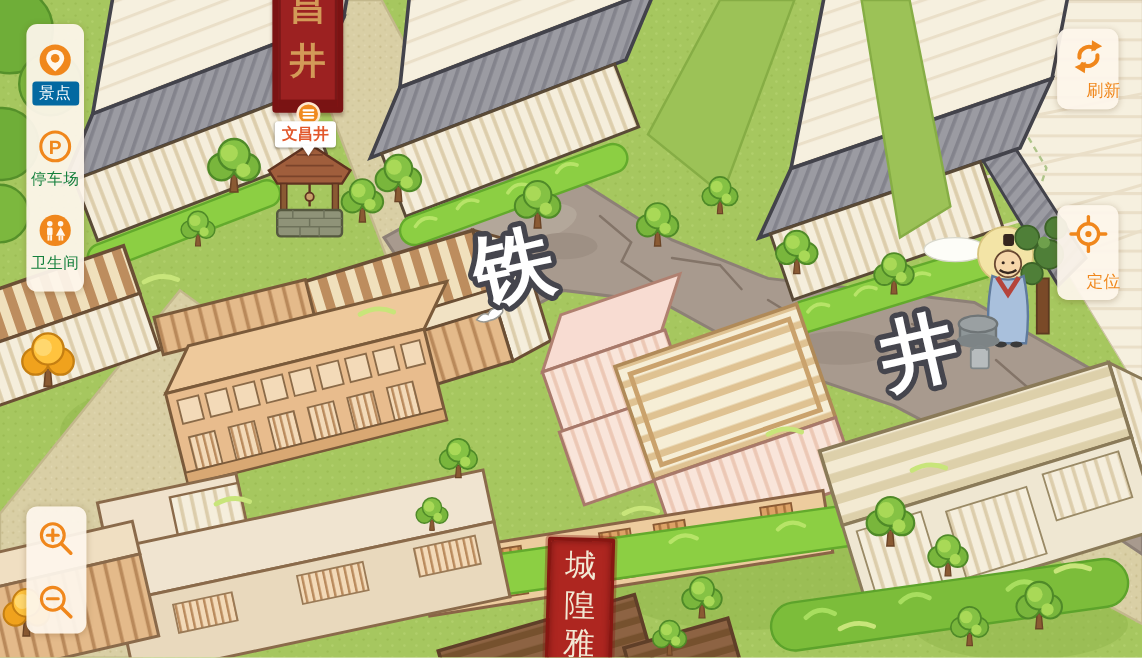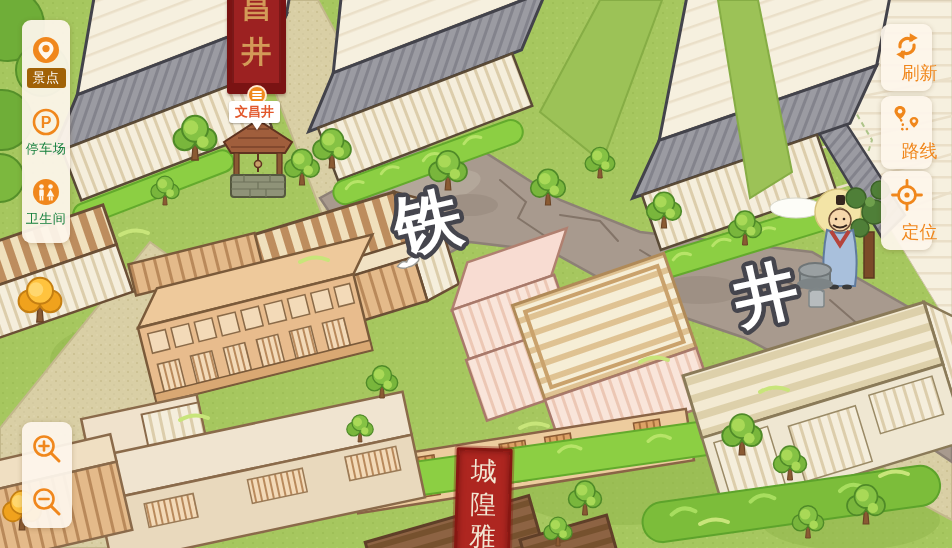--- a/index.html
+++ b/index.html
@@ -7,27 +7,27 @@
          font-family:"Liberation Sans","DejaVu Sans",sans-serif;background:#a6c75f;}
   #map-svg{position:absolute;left:0;top:0;z-index:0;}
 
   
   .panel{position:absolute;background:rgba(253,245,235,.94);border-radius:9px;
          box-shadow:0 1px 5px rgba(90,60,20,.25);z-index:30;}
   #left-panel{left:22px;top:20px;width:48px;height:223px;display:flex;flex-direction:column;
               justify-content:space-around;align-items:center;padding:6px 0;box-sizing:border-box;}
   .side-item{display:flex;flex-direction:column;align-items:center;gap:3px;cursor:pointer;}
   .side-item .lbl{font-size:13px;color:#15803d;white-space:nowrap;letter-spacing:.5px;}
-  .side-item .lbl.active{background:#a16207;color:#fff;border-radius:3px;padding:1px 6px;}
+  .side-item .lbl.active{background:#0369a1;color:#fff;border-radius:3px;padding:1px 6px;}
 
   .tool-btn{position:absolute;left:881px;width:51px;background:rgba(253,245,235,.94);
             border-radius:9px;box-shadow:0 1px 5px rgba(90,60,20,.25);z-index:30;
             display:flex;flex-direction:column;align-items:center;justify-content:space-between;
             padding:7px 0 6px;box-sizing:border-box;cursor:pointer;}
-  .tool-btn .lbl{font-size:18px;color:#f0871c;white-space:nowrap;margin-left:26px;}
+  .tool-btn .lbl{font-size:14px;color:#f0871c;white-space:nowrap;margin-left:26px;}
   #btn-refresh{top:24px;height:67px;}
   #btn-route{top:96px;height:73px;}
   #btn-locate{top:171px;height:79px;}
 
   #zoom-panel{left:22px;top:422px;width:50px;height:106px;display:flex;flex-direction:column;
               justify-content:space-around;align-items:center;}
   .zoom-btn{width:36px;height:36px;display:flex;align-items:center;justify-content:center;cursor:pointer;}
 
   
   .vtext{word-break:break-all;line-break:anywhere;text-align:center;margin:0 auto;}
@@ -460,30 +460,20 @@
 
 <div id="btn-refresh" class="tool-btn">
   <svg width="32" height="32" viewBox="0 0 32 32">
     <path d="M8.5,17 A8,8 0 0 1 21,9.5" stroke="#f0871c" stroke-width="3.4" fill="none" stroke-linecap="round"></path>
     <polygon points="19,2.5 27.5,7.5 18.5,12" fill="#f0871c"></polygon>
     <path d="M23.5,15 A8,8 0 0 1 11,22.5" stroke="#f0871c" stroke-width="3.4" fill="none" stroke-linecap="round"></path>
     <polygon points="13,30 4.5,24.8 13.8,20.5" fill="#f0871c"></polygon>
   </svg>
   <span class="lbl">刷新</span>
 </div>
-<div id="btn-route" class="tool-btn">
-  <svg width="34" height="34" viewBox="0 0 34 34">
-    <path d="M10,3 C6.7,3 4.5,5.4 4.5,8.2 C4.5,11.8 10,16.5 10,16.5 C10,16.5 15.5,11.8 15.5,8.2 C15.5,5.4 13.3,3 10,3 Z" fill="#f0871c"></path>
-    <circle cx="10" cy="8.2" r="2.2" fill="#fff7ec"></circle>
-    <path d="M11,17 Q14,21 12,24 Q10.5,27.5 17,26" stroke="#f0871c" stroke-width="2.4" fill="none" stroke-linecap="round" stroke-dasharray="0.5 4.2"></path>
-    <path d="M24,14 C21.4,14 19.6,15.9 19.6,18.1 C19.6,21 24,24.8 24,24.8 C24,24.8 28.4,21 28.4,18.1 C28.4,15.9 26.6,14 24,14 Z" fill="#f0871c"></path>
-    <circle cx="24" cy="18.1" r="1.8" fill="#fff7ec"></circle>
-  </svg>
-  <span class="lbl">路线</span>
-</div>
 <div id="btn-locate" class="tool-btn">
   <svg width="34" height="34" viewBox="0 0 34 34">
     <circle cx="17" cy="17" r="8.5" fill="none" stroke="#f0871c" stroke-width="2.8"></circle>
     <circle cx="17" cy="17" r="2.6" fill="#f0871c"></circle>
     <line x1="17" y1="2.5" x2="17" y2="8" stroke="#f0871c" stroke-width="2.8" stroke-linecap="round"></line>
     <line x1="17" y1="26" x2="17" y2="31.5" stroke="#f0871c" stroke-width="2.8" stroke-linecap="round"></line>
     <line x1="2.5" y1="17" x2="8" y2="17" stroke="#f0871c" stroke-width="2.8" stroke-linecap="round"></line>
     <line x1="26" y1="17" x2="31.5" y2="17" stroke="#f0871c" stroke-width="2.8" stroke-linecap="round"></line>
   </svg>
   <span class="lbl">定位</span>

